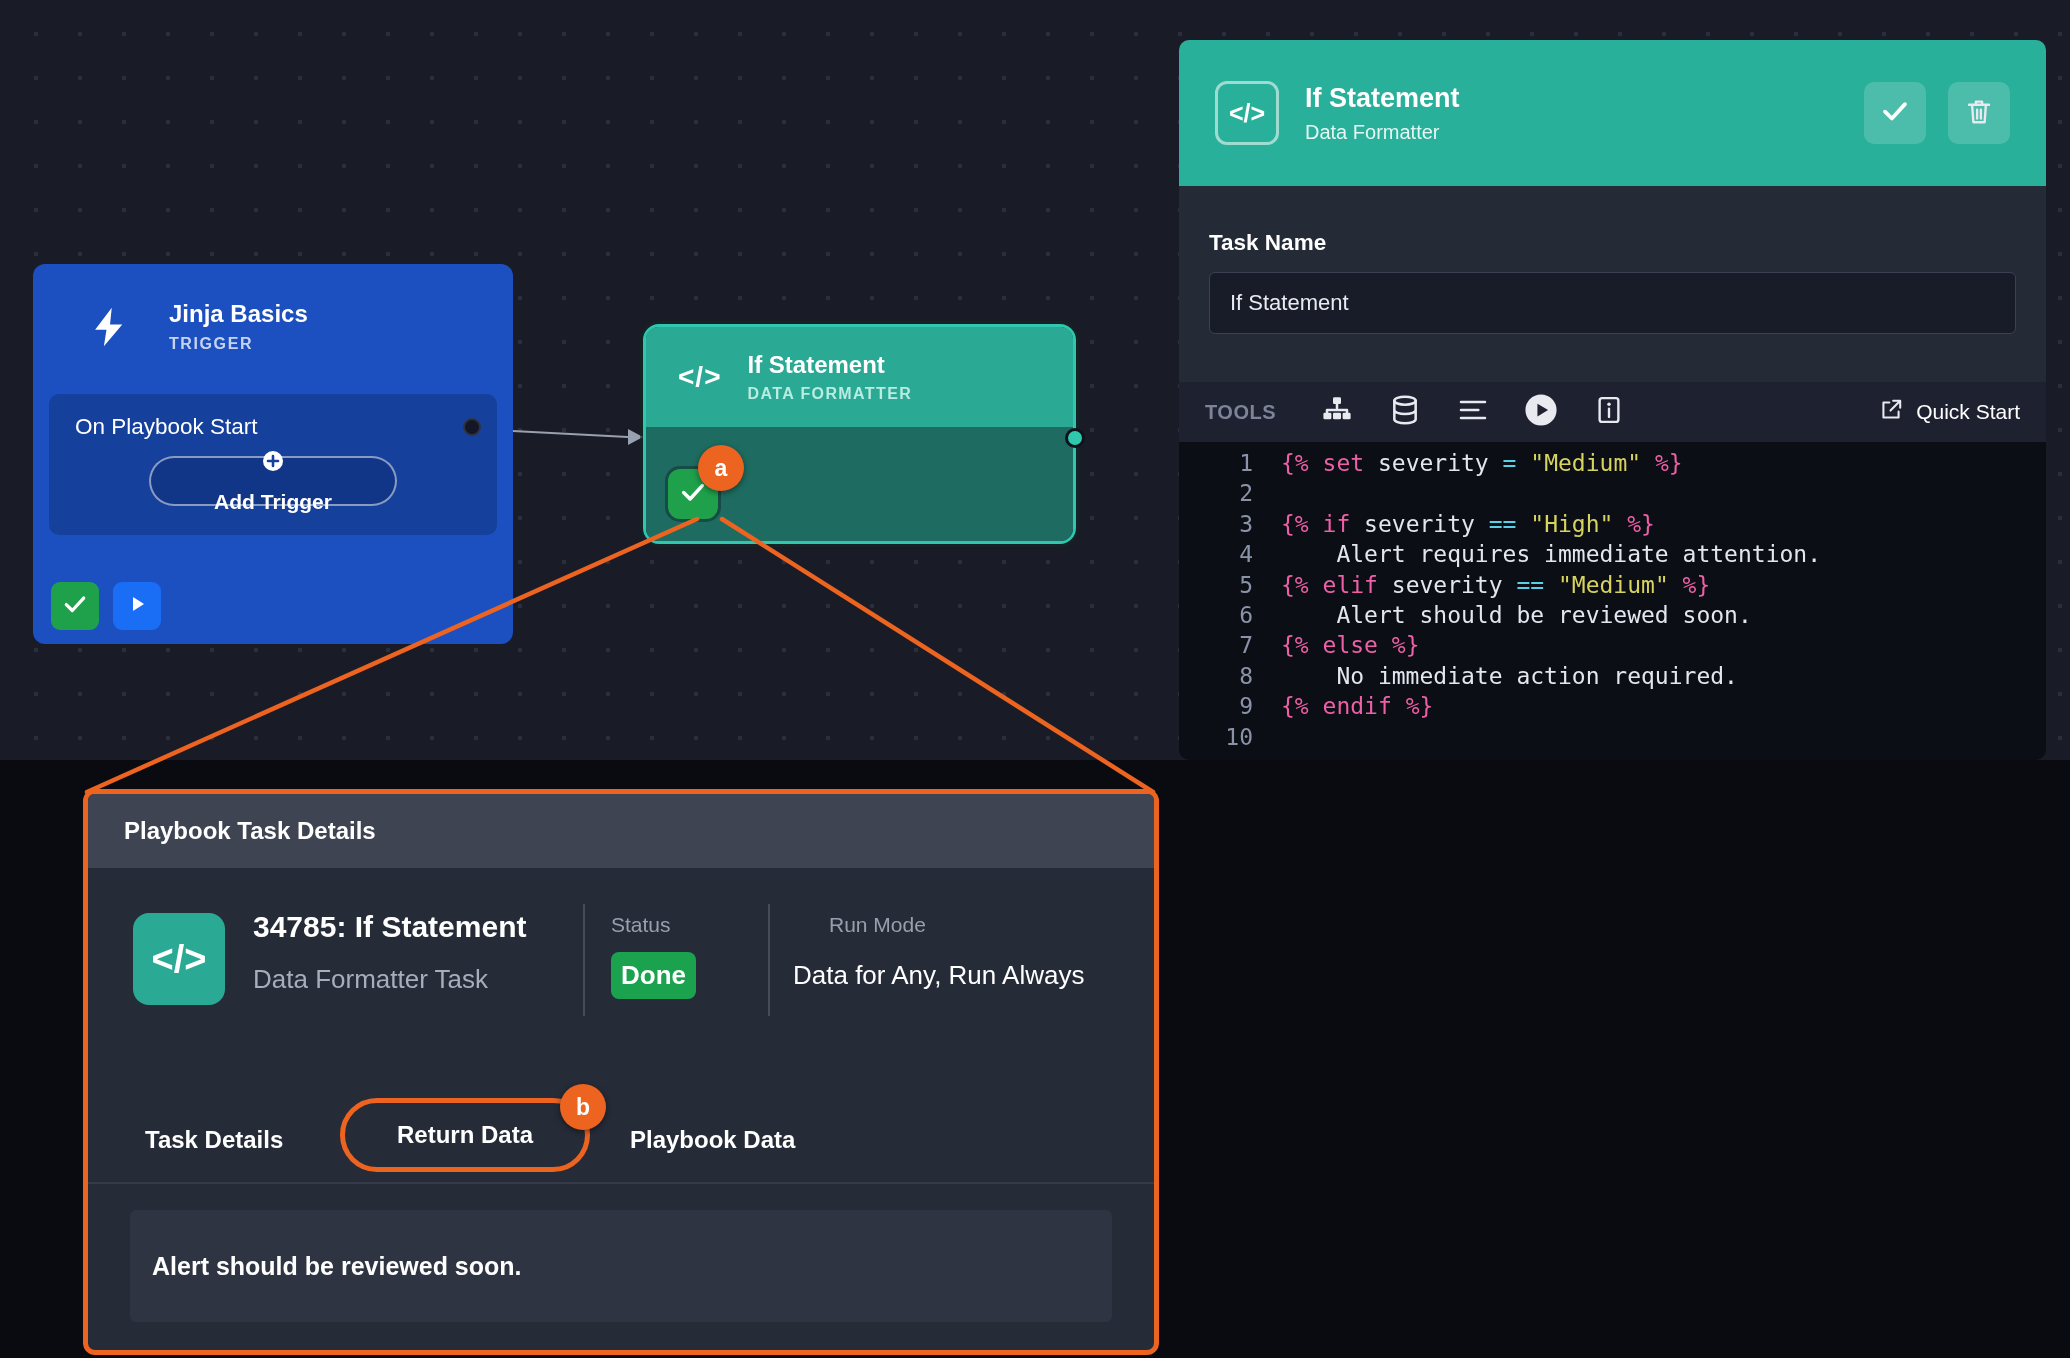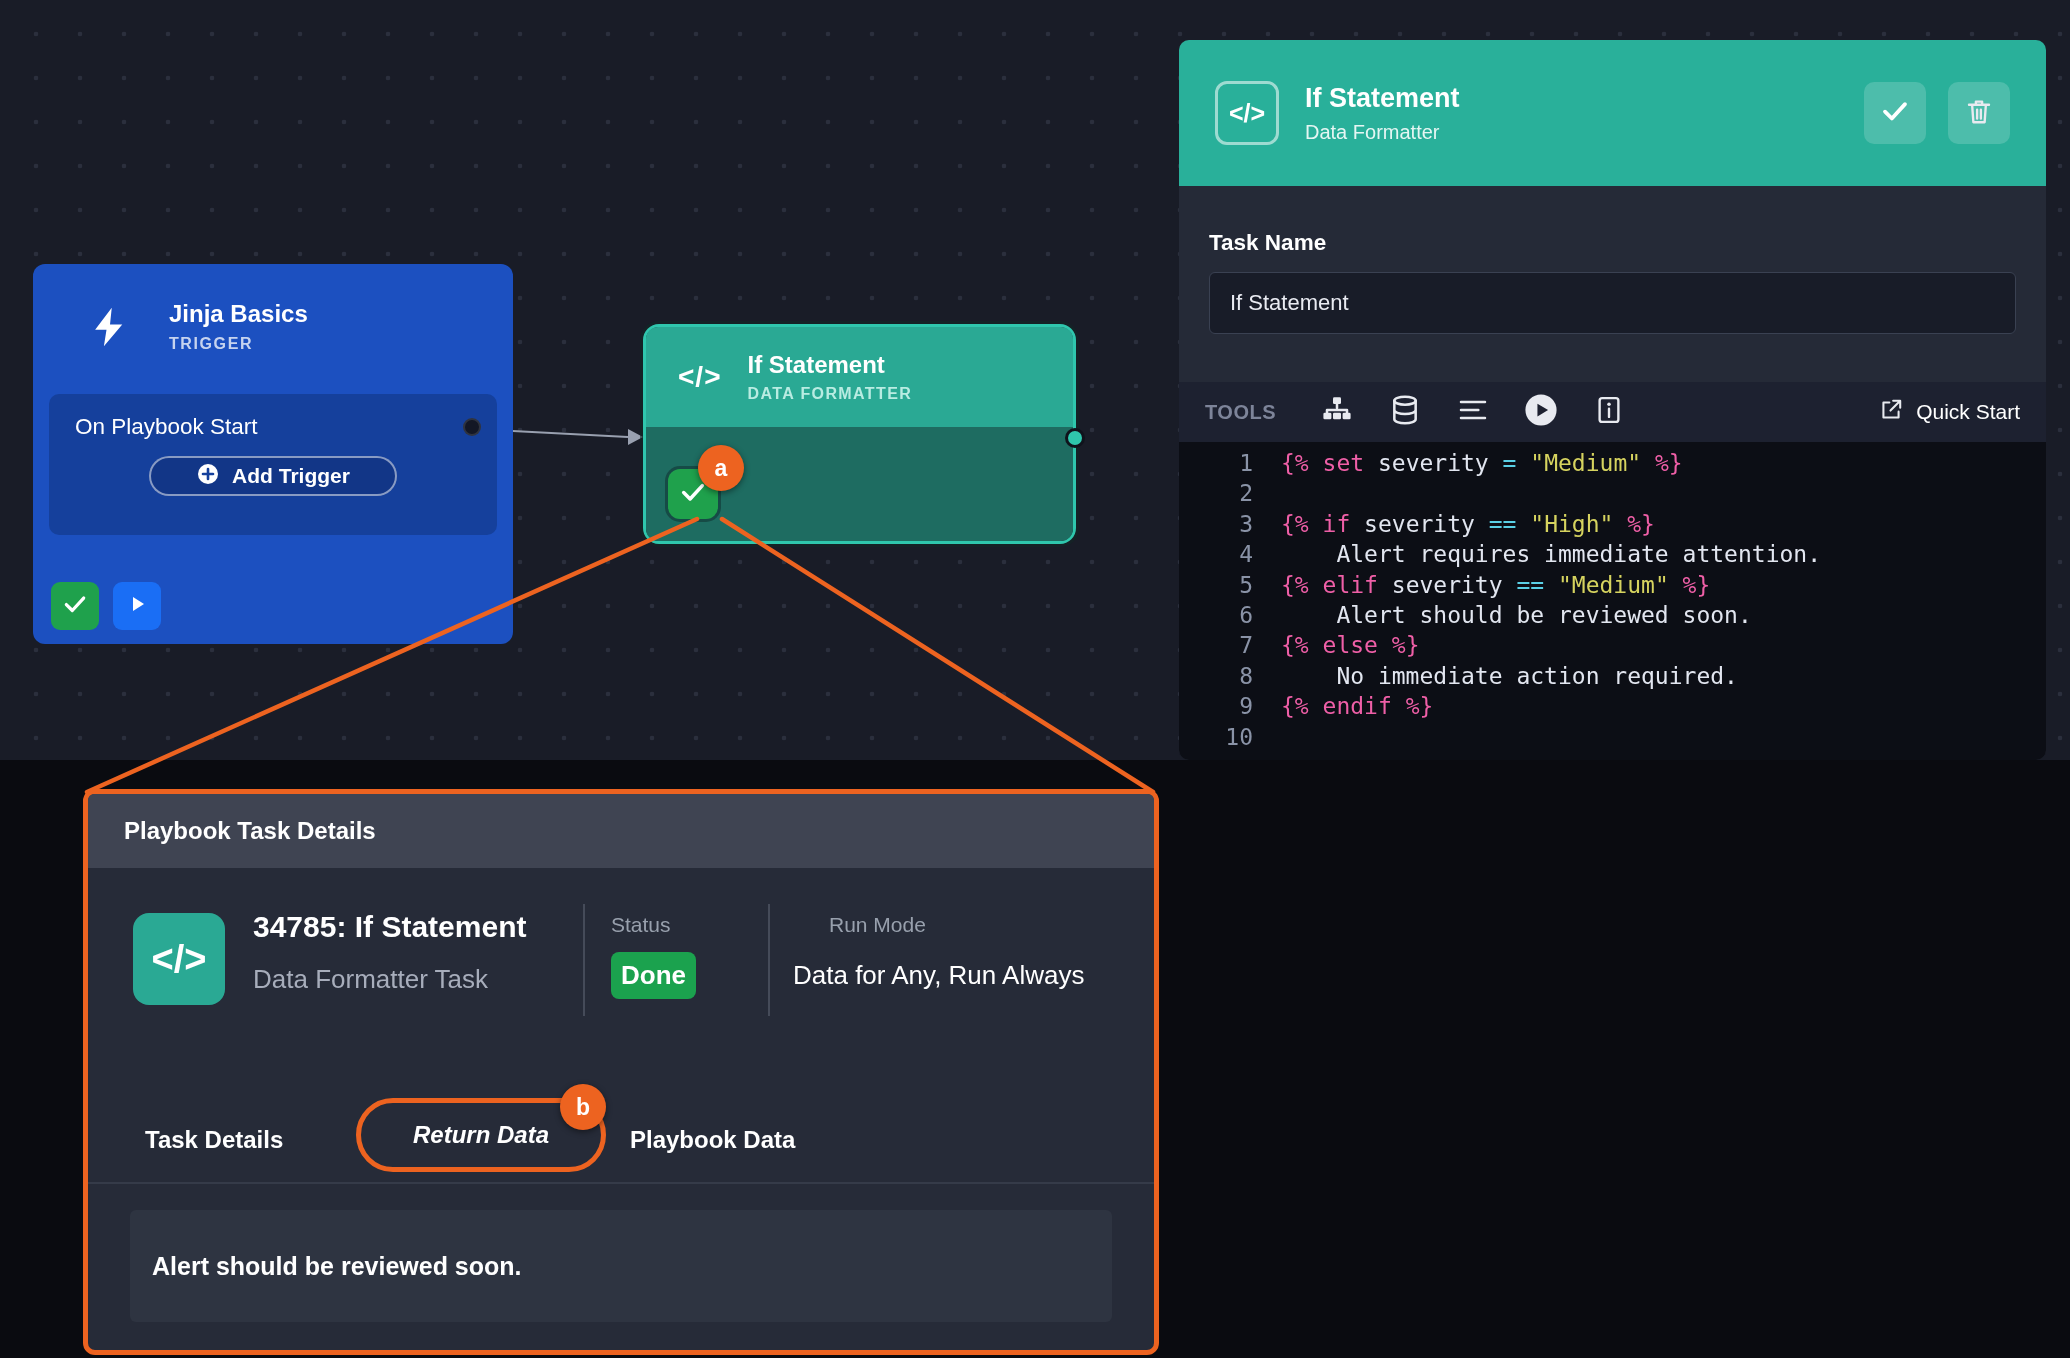--- a/index.html
+++ b/index.html
@@ -30,24 +30,24 @@
   .bolt svg { display:block; }
   .trig-title { font-size:24px; font-weight:bold; }
   .trig-type { font-size:16px; font-weight:600; letter-spacing:1.6px; color:rgba(255,255,255,.75); margin-top:7px; }
   .trig-inner {
     position:absolute; left:16px; top:130px; width:448px; height:141px;
     background:var(--blue_inner,#15409c); border-radius:10px;
   }
   .trig-row { display:flex; justify-content:space-between; align-items:center; padding:20px 16px 0 26px; font-size:22.5px;gap:27px; }
   .out-dot { width:18px; height:18px; border-radius:50%; background:#131725; border:2px solid rgba(255,255,255,.12); }
   .add-trigger {
-    margin:16px auto 0; width:248px; height:40px; border-radius:26px;
+    margin:16px auto 0; width:248px; height:50px; border-radius:26px;
     border:2px solid rgba(255,255,255,.5); background:rgba(10,24,70,.25);
     display:flex; align-items:center; justify-content:center; gap:12px;
-    font-size:21px; font-weight:600; cursor:pointer;
+    font-size:21px; font-weight:600; cursor:pointer;flex-direction:column;
   }
   .trig-actions { position:absolute; left:18px; bottom:14px; display:flex; gap:14px; }
   .act-btn { width:48px; height:48px; border-radius:9px; display:flex; align-items:center; justify-content:center; cursor:pointer; }
   .act-btn.green { background:var(--green,#1fa14c); }
   .act-btn.blue  { background:var(--blue_play,#1a6ef5); }
 
   
   .if-node {
     position:absolute; left:643px; top:324px; width:433px; height:220px; z-index:3;
     border:3px solid var(--teal_bright,#2fc7ad); border-radius:16px;
@@ -141,23 +141,23 @@
   .done-badge {
     position:absolute; left:523px; top:84px; background:var(--green_badge,#1ba24e);
     border-radius:8px; padding:8px 10px; font-size:26px; font-weight:bold;
   }
   .m-value { position:absolute; left:705px; top:92px; font-size:26px; }
   .tabs-row { position:absolute; left:0; right:0; top:228px; height:88px; border-bottom:2px solid #353b49; }
   .tab { font-size:24px; font-weight:bold; cursor:pointer; }
   .t1 { position:absolute; left:57px; top:30px; }
   .t3 { position:absolute; left:542px; top:30px; }
   .tab-highlight {
-    position:absolute; left:268px; top:2px; width:250px; height:74px;
+    position:absolute; left:252px; top:2px; width:250px; height:74px;
     border:5px solid var(--orange,#ed6320); border-radius:37px;
-    display:flex; align-items:center; justify-content:center;font-style:italic;
+    display:flex; align-items:center; justify-content:center;
   }
   .tabs-row .bbadge { position:absolute; left:472px; top:-12px; }
   .content-box {
     position:absolute; left:42px; top:342px; width:982px; height:112px;
     background:var(--inset_bg,#2e3441); border-radius:6px;
     display:flex; align-items:center; padding-left:22px;
     font-size:25px; font-weight:bold;
   }
   svg .stroke { fill:none; stroke:#e8eaf0; stroke-width:1.9; stroke-linecap:round; stroke-linejoin:round; }
   svg .wcheck { fill:none; stroke:#fff; stroke-width:3; stroke-linecap:round; stroke-linejoin:round; }

